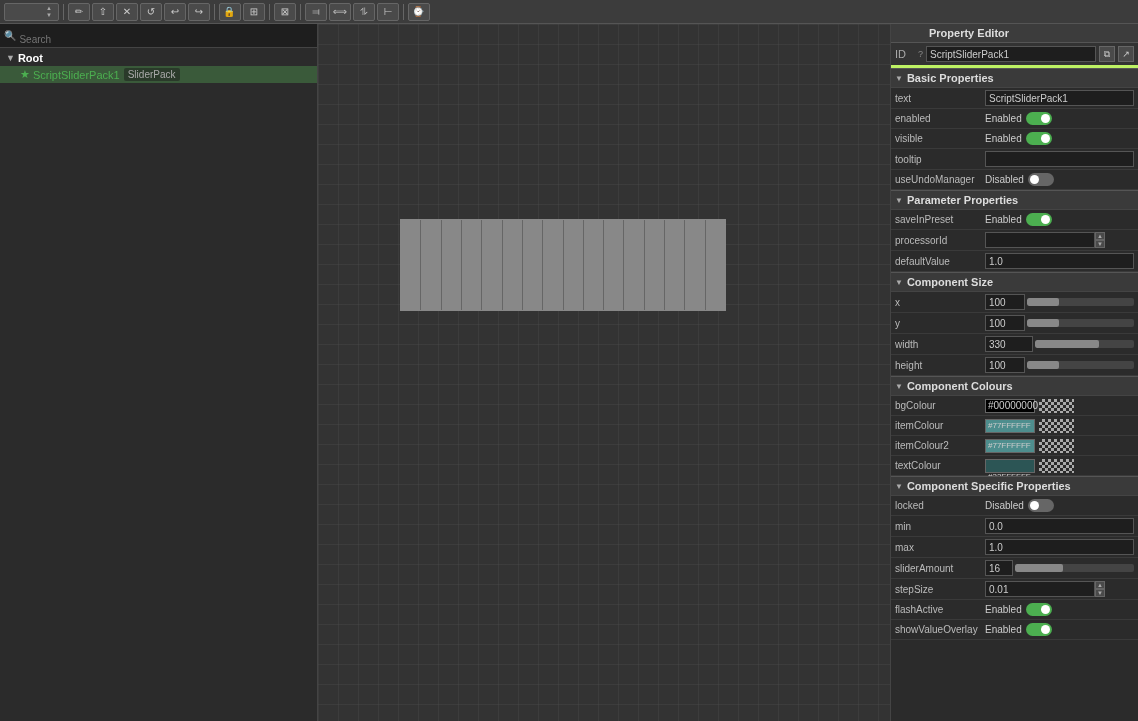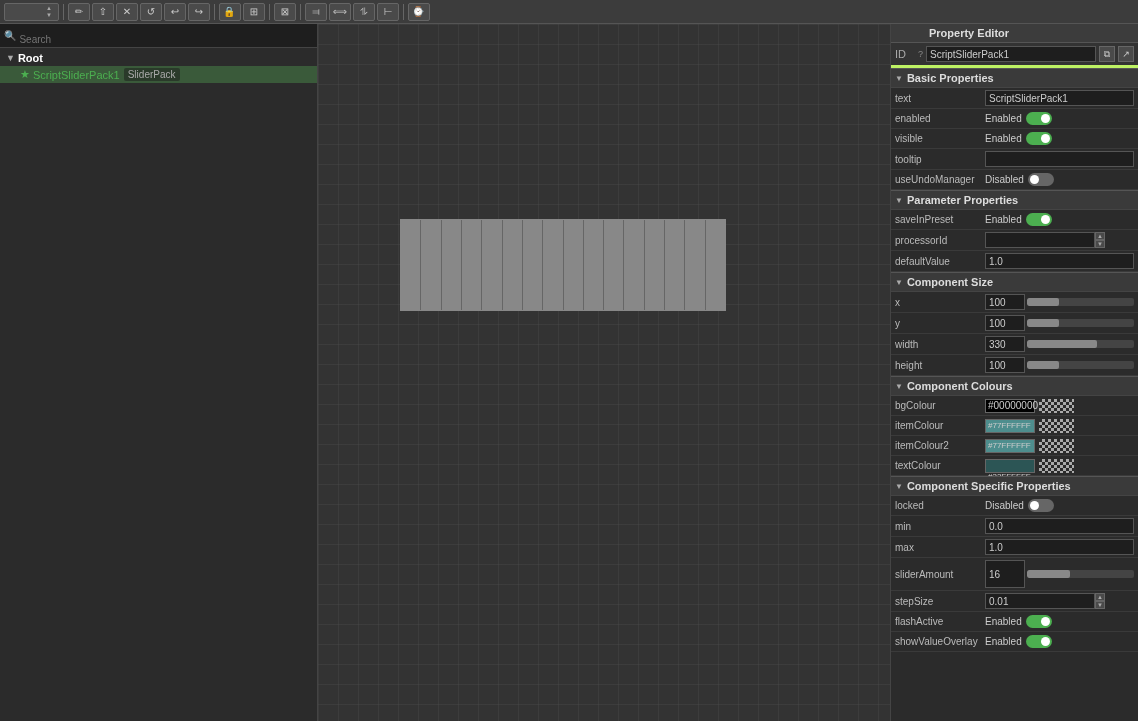--- a/index.html
+++ b/index.html
@@ -293,21 +293,21 @@
             <div class="mini-slider-fill" style="width:30%"></div>
           </div>
         </div>
       </div>
     </div>
 
     <div class="prop-row">
       <span class="prop-label">width</span>
       <div class="prop-value">
         <div class="num-slider">
-          <input type="text" style="background: rgb(30, 30, 30); border: 1px solid rgb(85, 85, 85); color: rgb(204, 204, 204); font-size: 10px; padding: 1px 3px; height: 16px; width: 40px;" value="330">
+          <input type="text" style="background: rgb(30, 30, 30); border: 1px solid rgb(85, 85, 85); color: rgb(204, 204, 204); font-size: 10px; padding: 1px 3px; height: 16px; width: 48px;" value="330">
           <div class="mini-slider">
             <div class="mini-slider-fill" style="width:65%"></div>
           </div>
         </div>
       </div>
     </div>
 
     <div class="prop-row">
       <span class="prop-label">height</span>
       <div class="prop-value">
@@ -399,21 +399,21 @@
       <span class="prop-label">max</span>
       <div class="prop-value">
         <input class="prop-input" type="text" value="1.0" style="">
       </div>
     </div>
 
     <div class="prop-row">
       <span class="prop-label">sliderAmount</span>
       <div class="prop-value">
         <div class="num-slider">
-          <input type="text" style="background: rgb(30, 30, 30); border: 1px solid rgb(85, 85, 85); color: rgb(204, 204, 204); font-size: 10px; padding: 13px 3px; height: 16px; width: 40px;" value="16">
+          <input type="text" style="background: rgb(30, 30, 30); border: 1px solid rgb(85, 85, 85); color: rgb(204, 204, 204); font-size: 10px; padding: 1px 3px; height: 16px; width: 28px;" value="16">
           <div class="mini-slider">
             <div class="mini-slider-fill" style="width:40%"></div>
           </div>
         </div>
       </div>
     </div>
 
     <div class="prop-row">
       <span class="prop-label">stepSize</span>
       <div class="prop-value">

